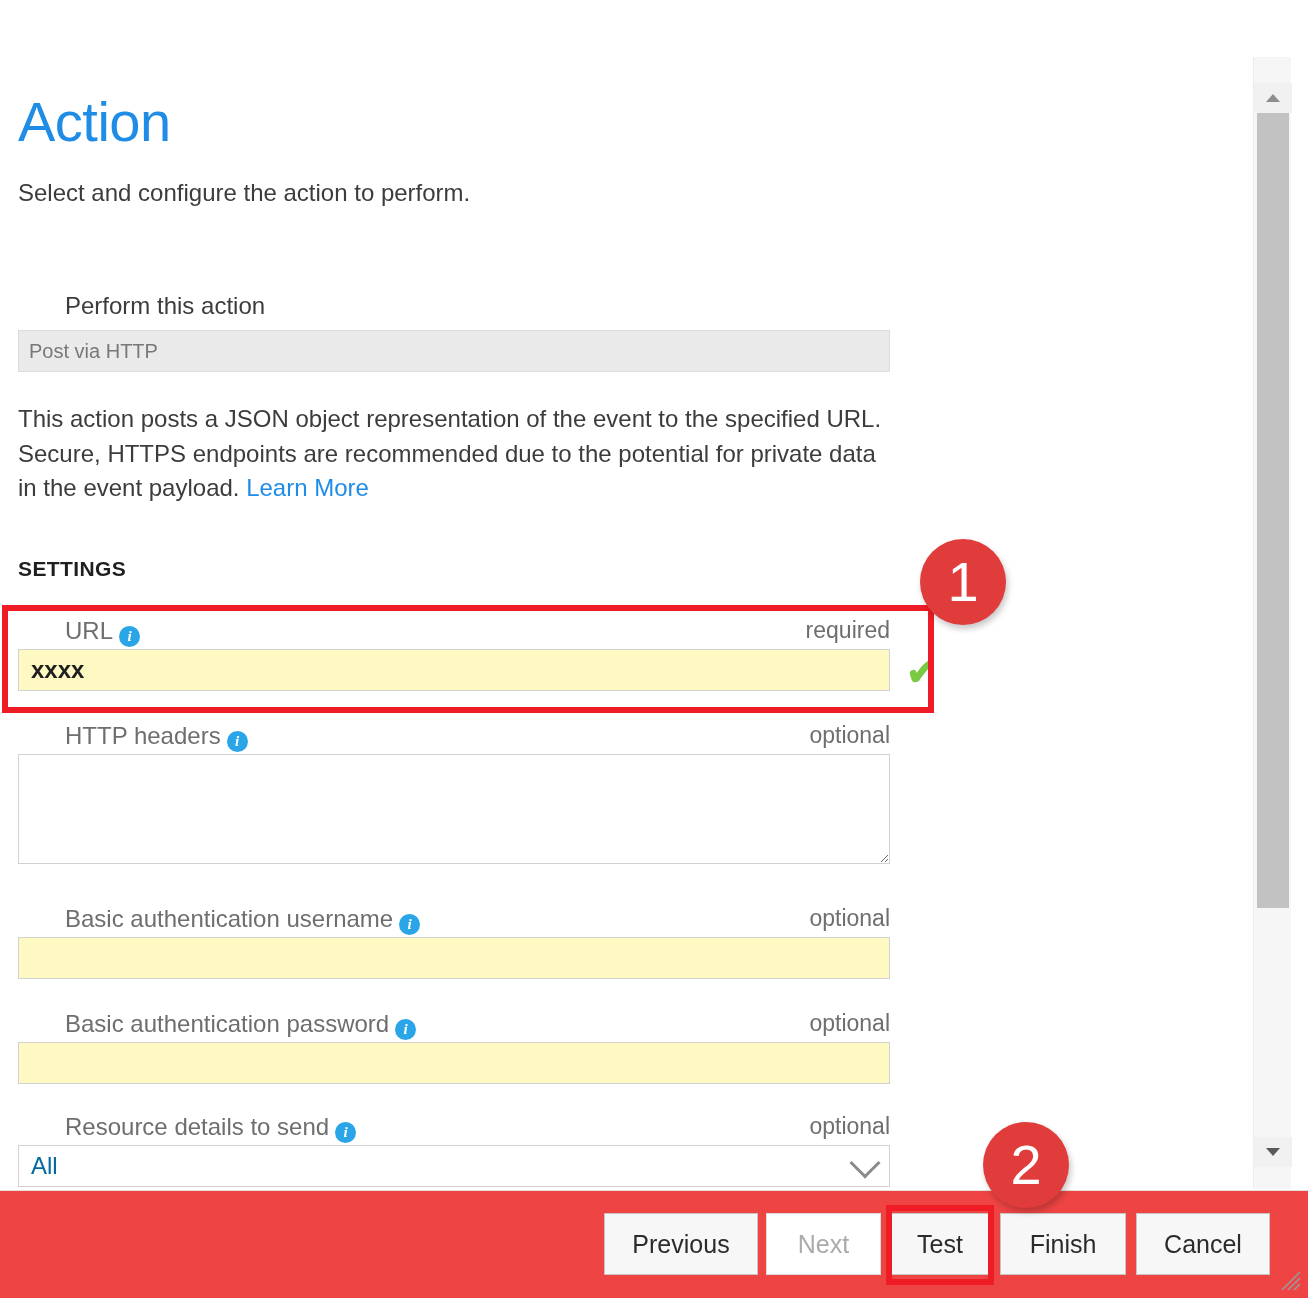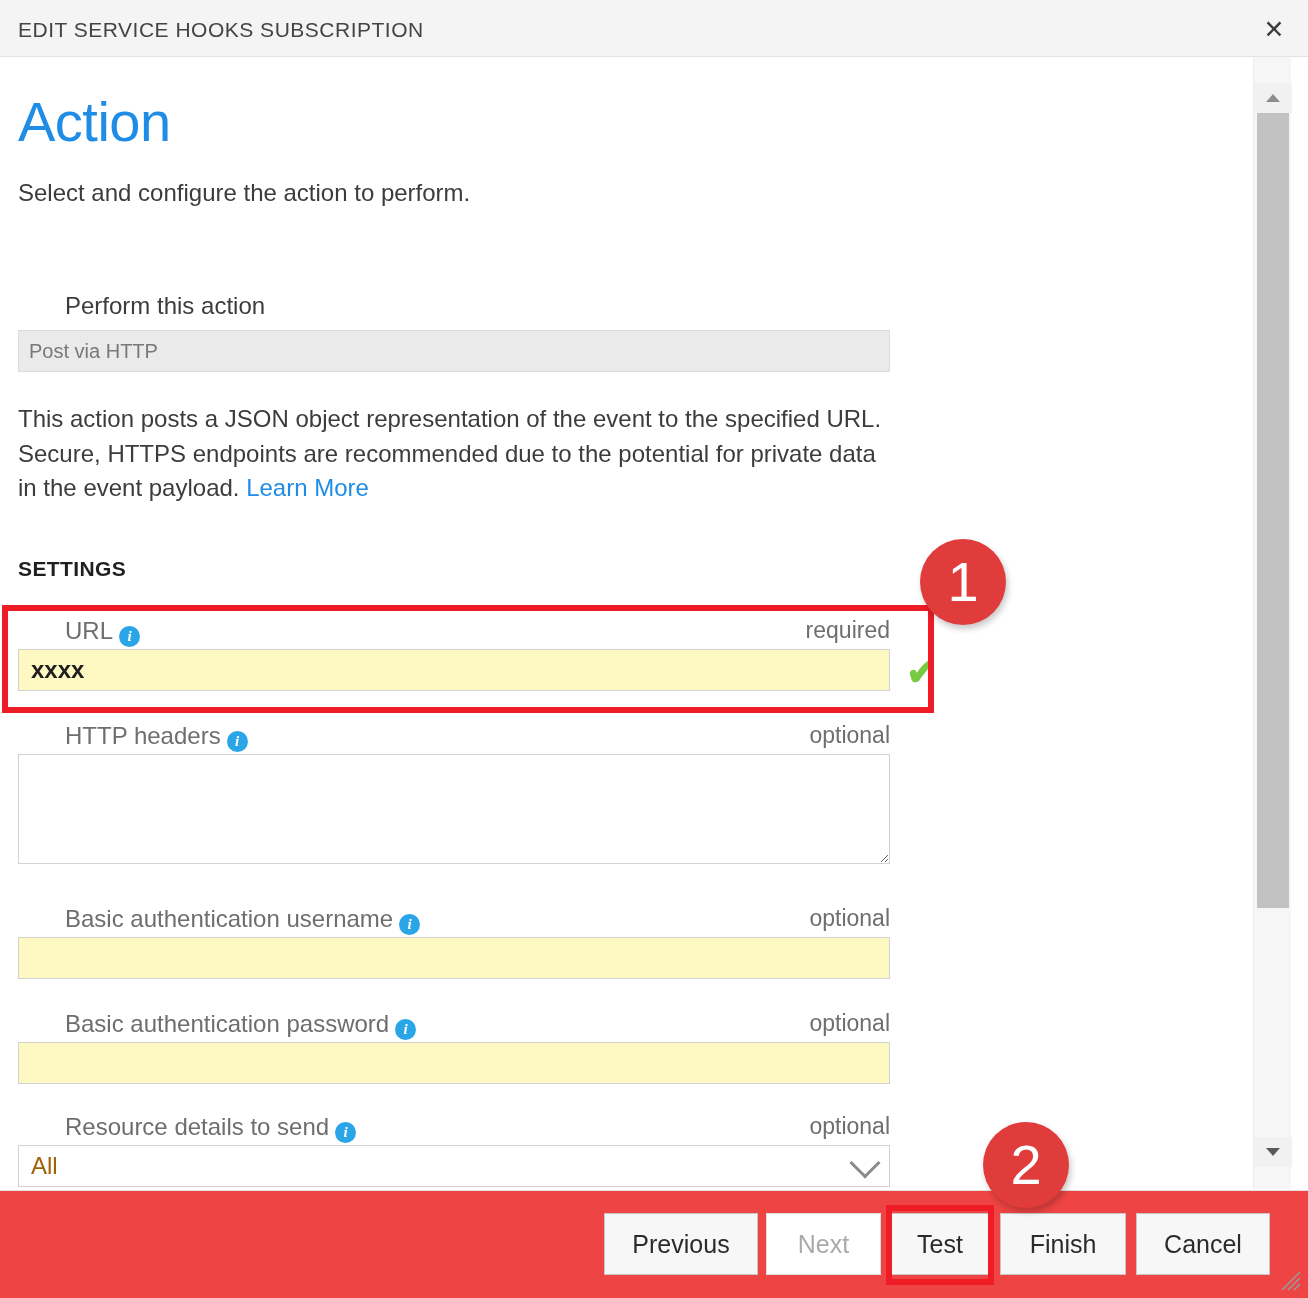--- a/index.html
+++ b/index.html
@@ -194,21 +194,21 @@
 
   .select-wrap {
     position: relative;
     width: 872px; height: 42px;
   }
   .select-box {
     width: 872px; height: 42px;
     border: 1px solid #d2d2d2;
     background: #ffffff;
     font-size: 24px;
-    color: #a16207;
+    color: #0369a1;
     padding: 0 12px;
     line-height: 40px;
   }
   .select-chevron {
     position: absolute;
     right: 14px; top: 7px;
     width: 22px; height: 22px;
     border-right: 3px solid #8a8a8a;
     border-bottom: 3px solid #8a8a8a;
     transform: rotate(45deg);
@@ -318,24 +318,20 @@
     pointer-events: none;
   }
   #annot-badge-1 { left: 920px; top: 539px; }
   #annot-badge-2 { left: 983px; top: 1122px; }
 </style>
 </head>
 <body>
 
 <div id="dialog">
 
-  <div id="titlebar">
-    <div id="titlebar-text">EDIT SERVICE HOOKS SUBSCRIPTION</div>
-    <div id="close-btn">✕</div>
-  </div>
 
   <div id="content">
 
     <div id="page-title">Action</div>
     <div id="page-subtitle">Select and configure the action to perform.</div>
 
     <div id="perform-label" class="field-label dark">Perform this action</div>
     <div id="perform-select">Post via HTTP</div>
 
     <div id="action-desc"><span>This action posts a JSON object representation of the event to the specified URL. Secure, HTTPS endpoints are recommended due to the potential for private data in the event payload. </span><a href="#">Learn More</a></div>

